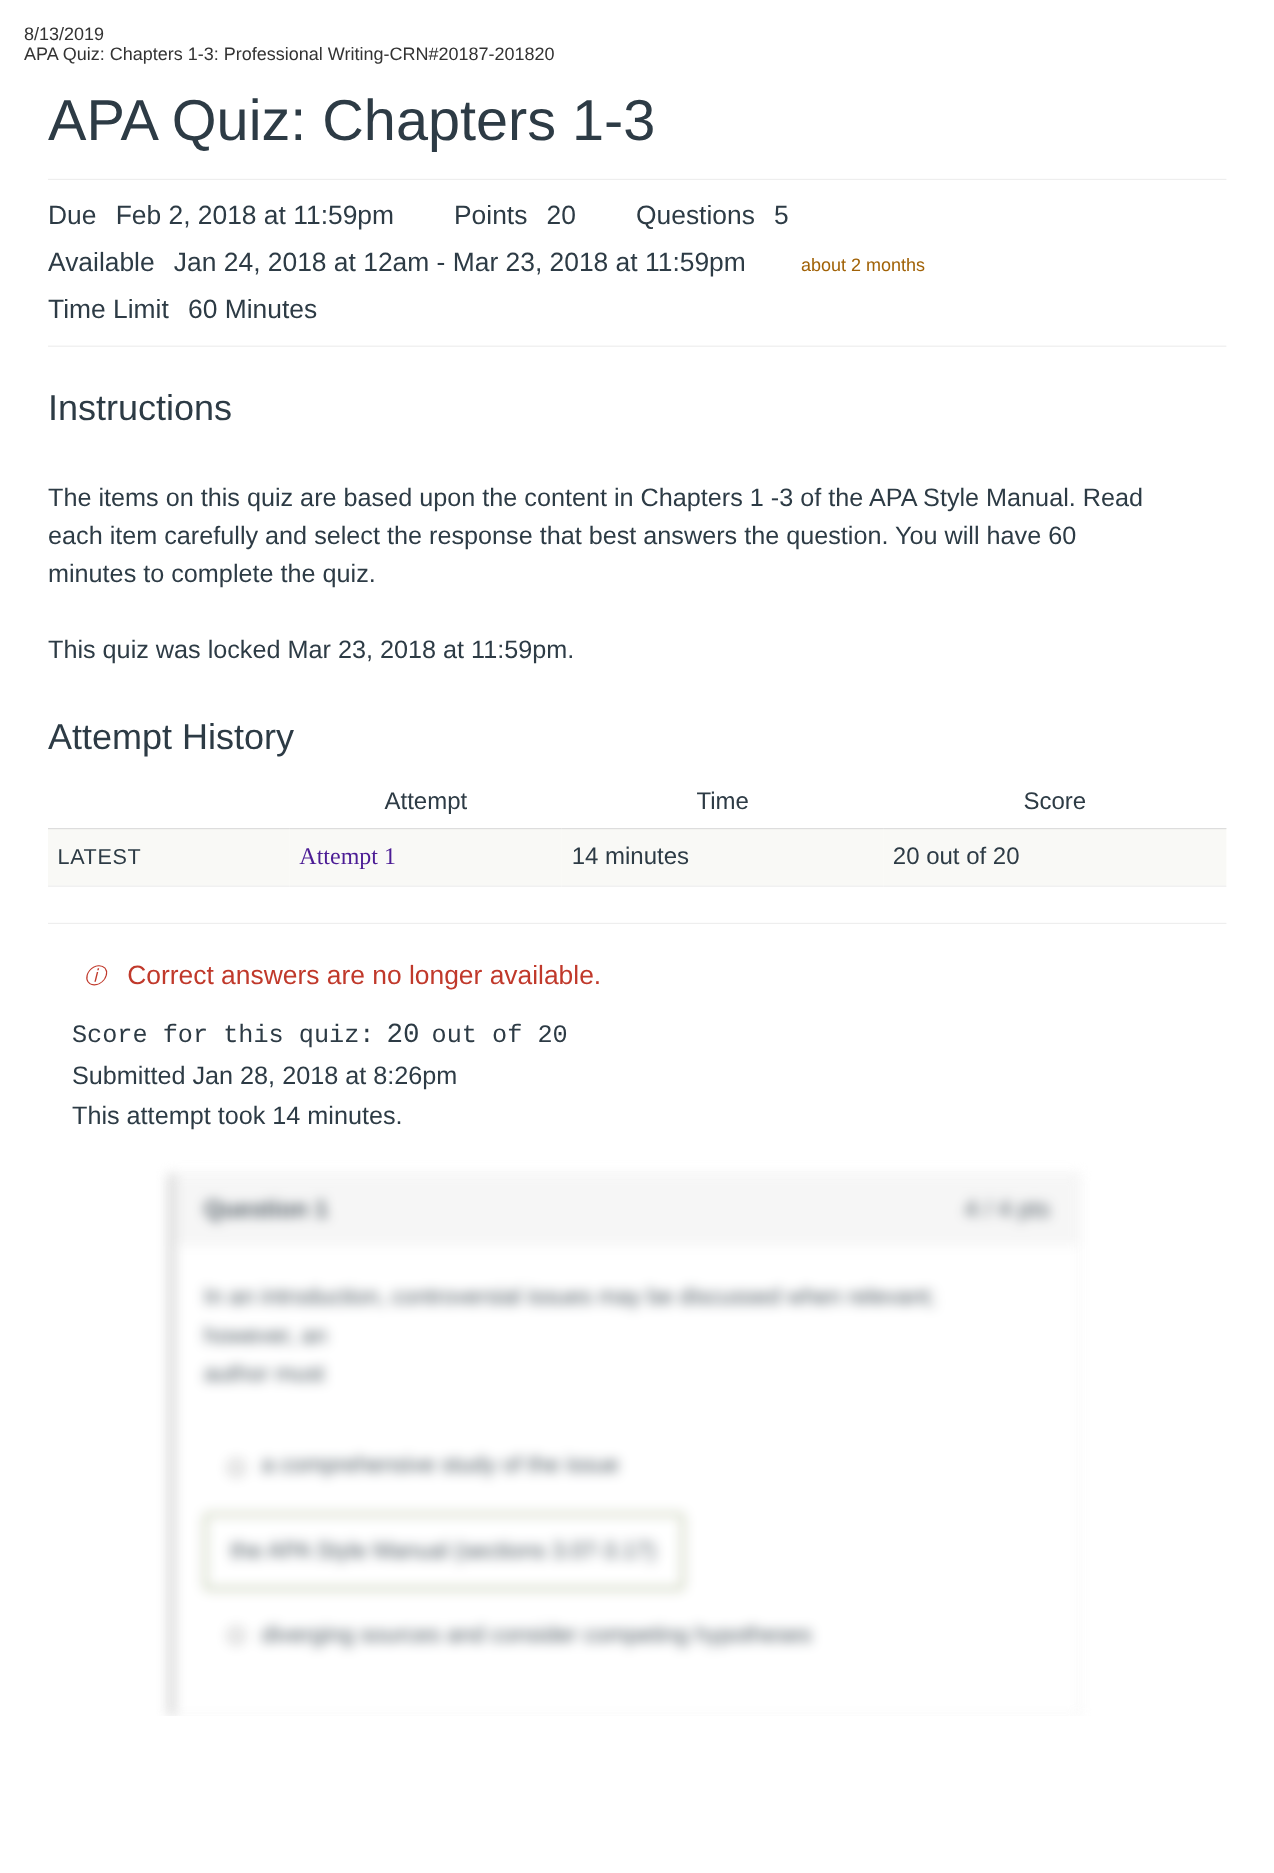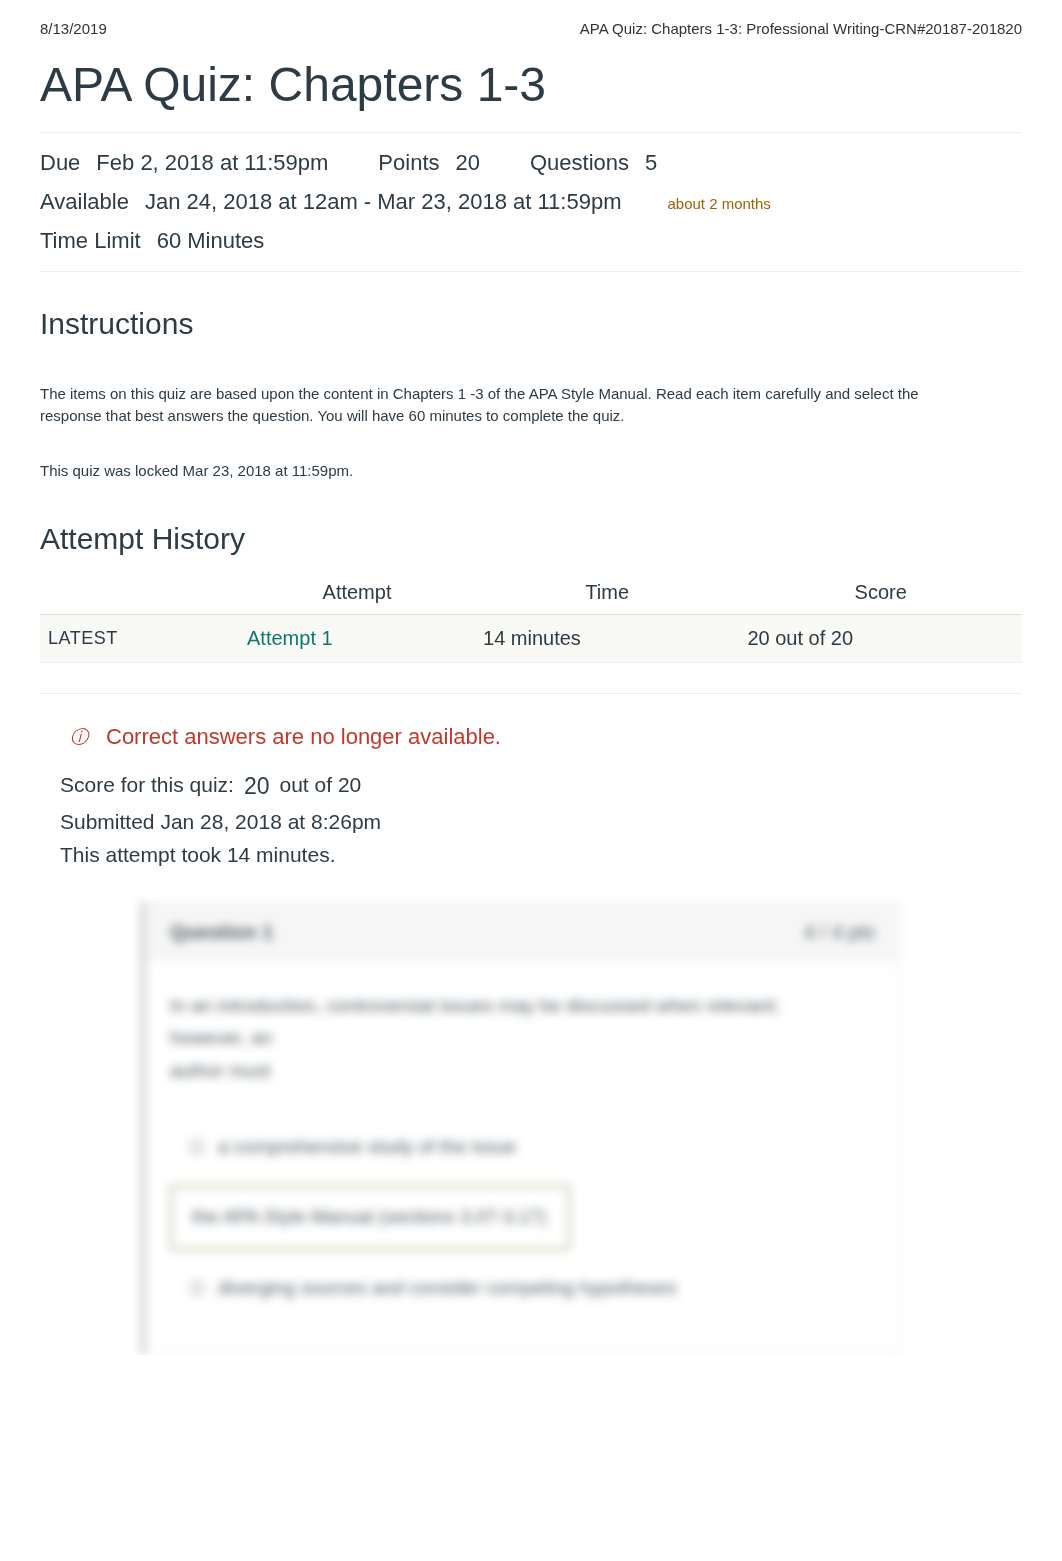--- a/index.html
+++ b/index.html
@@ -5,23 +5,24 @@
     * { box-sizing: border-box; margin: 0; padding: 0; }
     body {
       font-family: "Helvetica Neue", Helvetica, Arial, sans-serif;
       color: #2d3b45;
       width: 1062px;
       background: #fff;
     }
     .page-header {
       display: flex;
       justify-content: space-between;
-      padding: 20px 40px 10px 40px;
+      padding: 20px 40px 10px 20px;
       font-size: 15px;
       color: #333;
+      flex-direction: column;
     }
     .content {
       padding: 0 40px;
     }
     h1.title {
       font-size: 48px;
       font-weight: 400;
       margin: 10px 0 20px 0;
       color: #2d3b45;
     }
@@ -36,21 +37,21 @@
     .meta-row { display: flex; flex-wrap: wrap; gap: 0 50px; padding: 2px 0; }
     .meta-item { display: flex; gap: 16px; align-items: baseline; }
     .meta-label { font-weight: 400; }
     .meta-sub { font-size: 15px; color: #a16207; margin-left: 30px; }
     h2.instructions {
       font-size: 30px;
       font-weight: 400;
       margin: 35px 0 42px 0;
     }
     p.body-text {
-      font-size: 15px;
+      font-size: 21px;
       line-height: 1.5;
       margin-bottom: 30px;
       max-width: 920px;
       margin-top: 32px;
     }
     h2.attempt-history {
       font-size: 30px;
       font-weight: 400;
       margin: 40px 0 15px 0;
     }
@@ -68,22 +69,23 @@
     table.history td {
       padding: 12px 8px;
       border-bottom: 1px solid #eee;
       background: #f9f9f6;
     }
     table.history td.latest {
       font-size: 18px;
       letter-spacing: 0.5px;
     }
     a.attempt-link {
-      color: #0f766e;
+      color: #4c1d95;
       text-decoration: none;
+      font-family: Liberation Serif, serif;
     }
     .hr-long {
       border: none;
       border-top: 1px solid #eee;
       margin: 30px 0;
     }
     .notice {
       display: flex;
       align-items: center;
       gap: 18px;
@@ -95,21 +97,21 @@
       font-family: serif;
       font-style: italic;
       color: #c0392b;
       font-size: 18px;
     }
     .score-block {
       padding: 0 20px;
       font-size: 21px;
       line-height: 1.6;
     }
-    .score-line { display: flex; align-items: flex-start; gap: 10px; }
+    .score-line { display: flex; align-items: flex-end; gap: 10px; font-family: Liberation Mono, monospace; }
     .score-big { font-size: 23px; }
     .question-card {
       margin: 30px 0 0 100px;
       width: 760px;
       border: 1px solid #ddd;
       border-left: 6px solid #ccc;
       background: #fff;
       filter: blur(5px);
       opacity: 0.85;
     }

